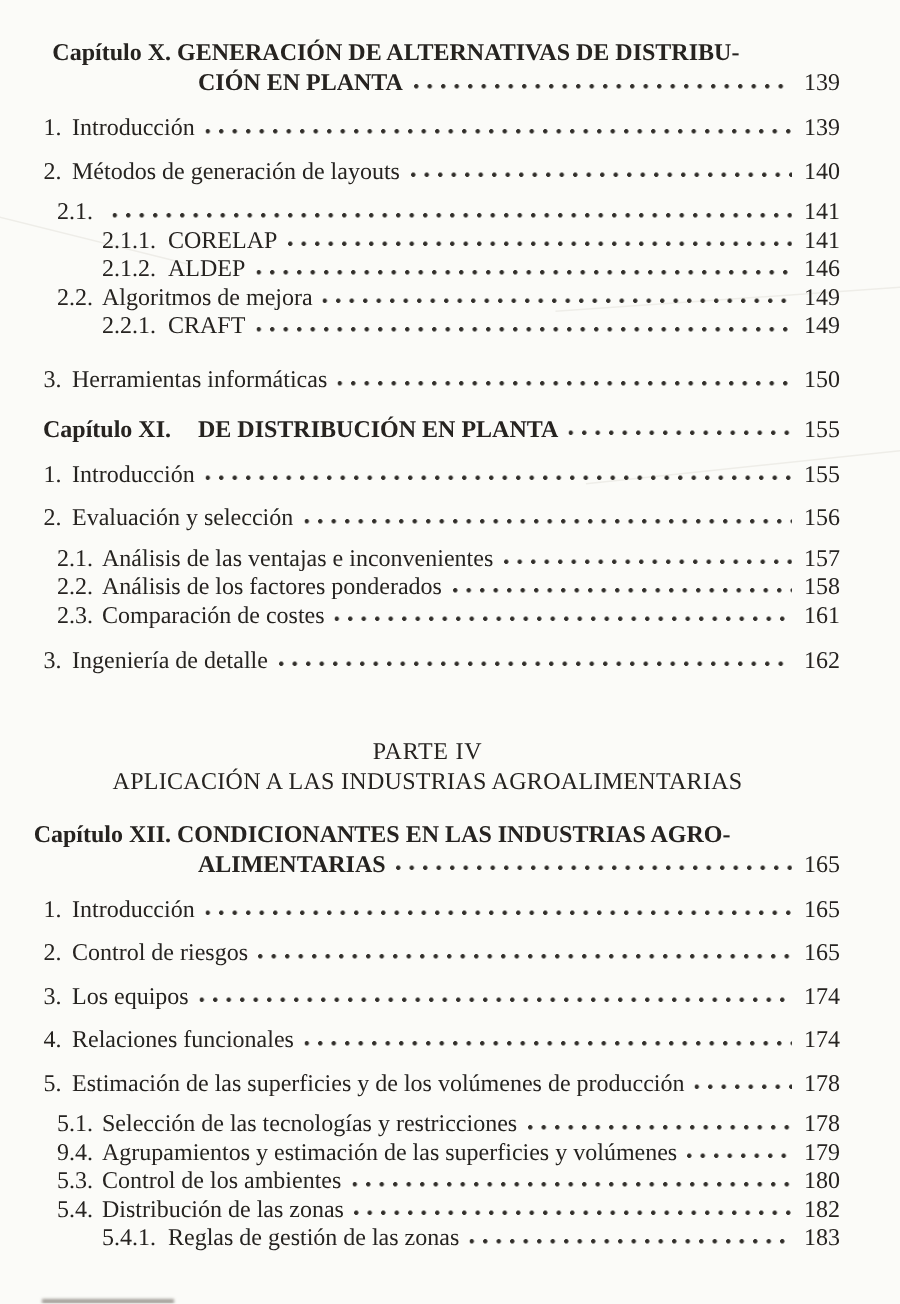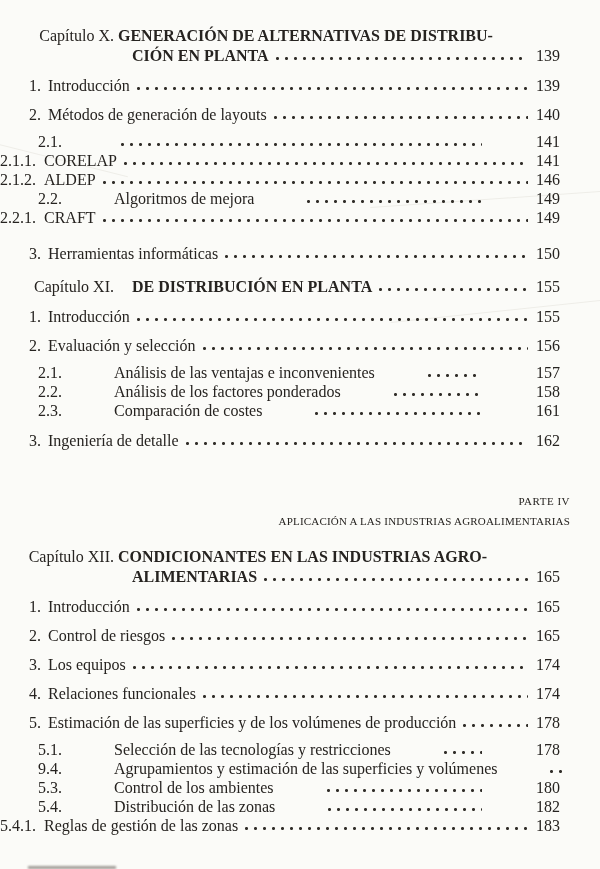--- a/index.html
+++ b/index.html
@@ -15,35 +15,35 @@
     width:600px;height:869px;
     box-sizing:border-box;
     padding:11px 30px 0 0;
   }
   .row{display:flex;align-items:baseline;font-size:16px;line-height:17px;}
   
   .entry .num{flex:none;}
   .entry .txt{flex:none;}
   .lvl1{margin-top:12px;padding-left:29px;}
   .lvl1 .num{width:19px;}
-  .lvl2{margin-top:2px;padding-left:38px;gap:46px;}
+  .lvl2{margin-top:2px;padding-left:38px;}
   .lvl2 .num{width:30px;}
-  .lvl3{margin-top:2px;}
+  .lvl3{margin-top:2px;padding-left:68px;}
   .lvl3 .num{width:44px;}
   .lvl1 + .lvl2{margin-top:10px;}
   .lvl2 + .lvl1{margin-top:13px;}
   .lvl3 + .lvl1{margin-top:19px;}
   
   .chapter{margin-top:15px;padding-left:22px;align-items:flex-start;}
-  .chap-label{flex:0 0 96px;font-weight:normal;text-align:right;padding-right:4px;box-sizing:border-box;line-height:20px;}
+  .chap-label{flex:0 0 96px;font-weight:bold;text-align:right;padding-right:4px;box-sizing:border-box;line-height:20px;}
   .chap-title{flex:1;display:flex;flex-direction:column;font-weight:bold;line-height:20px;}
   .chap-line2-row{display:flex;align-items:baseline;padding-left:14px;}
   .chapter + .lvl1{margin-top:11px;}
   
-  .part{margin-top:43px;text-align:right;font-size:11px;line-height:19px;}
+  .part{margin-top:43px;text-align:center;font-size:16px;line-height:19px;}
   .part-line1{letter-spacing:.5px;}
   .part-line2{font-weight:normal;letter-spacing:.2px;margin-top:1px;}
   .part + .chapter{margin-top:16px;}
   
   .dots{
     flex:1;height:3px;margin:0 8px 0 7px;
     align-self:baseline;
     background-image:radial-gradient(circle at 1.5px 1.5px,#312e2a 1.25px,transparent 1.7px);
     background-size:9px 3px;background-repeat:repeat-x;background-position:left bottom;
     transform:translateY(-1px);

